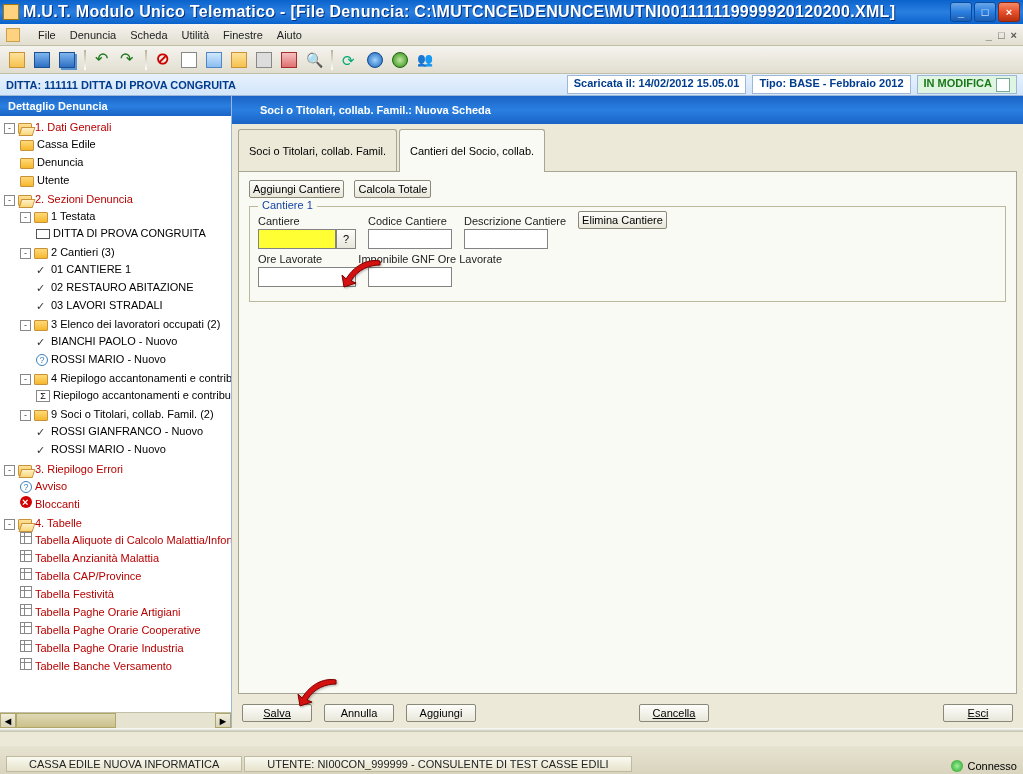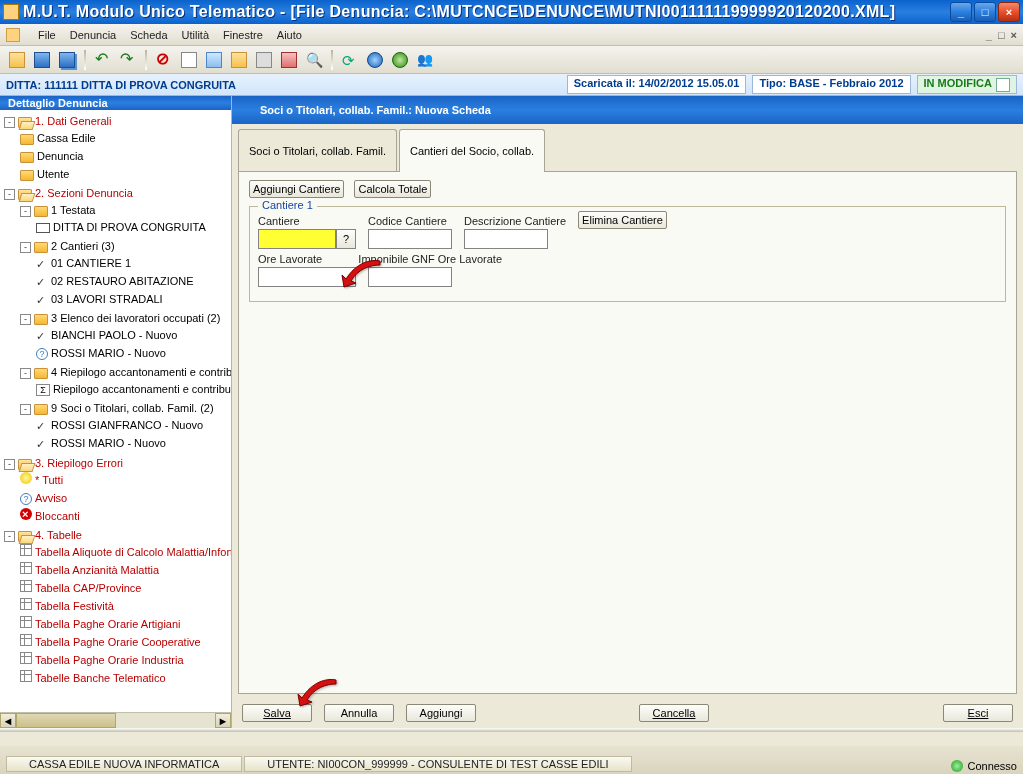--- a/index.html
+++ b/index.html
@@ -20,21 +20,21 @@
   .tsep { width:2px; height:20px; background:linear-gradient(#b8b49c,#fff); margin:0 3px;}
   .infobar { background:linear-gradient(#e7f1fd,#d2e5fa); height:22px; display:flex; align-items:center; padding:0 6px; border-bottom:1px solid #9db7d9; gap:6px;}
   .infobar .ditta { color:#003c8e; font-weight:bold; }
   .infobar .right { margin-left:auto; display:flex; gap:6px; }
   .pill { background:#fff; border:1px solid #9db7d9; padding:1px 6px; color:#003c8e; font-weight:bold; }
   .pill.mod { background:#dff5e2; color:#1a7a1a; }
   .check { width:14px; height:14px; border:1px solid #7a9; background:#fff; display:inline-block; vertical-align:middle; margin-left:4px;}
   .headerblue { background:linear-gradient(#1a64c6,#2a7fe0,#1a64c6); color:#fff; font-weight:bold; height:28px; display:flex; align-items:center; padding:0 8px;}
   .content { flex:1; display:flex; overflow:hidden; }
   .leftpanel { width:232px; background:#fff; border-right:1px solid #9db7d9; display:flex; flex-direction:column; overflow:hidden;}
-  .lphdr { background:linear-gradient(#1a64c6,#2a7fe0,#1a64c6); color:#fff; font-weight:bold; height:14px; display:flex; align-items:center; padding:0 8px; }
+  .lphdr { background:linear-gradient(#1a64c6,#2a7fe0,#1a64c6); color:#fff; font-weight:bold; height:20px; display:flex; align-items:center; padding:0 8px; }
   .tree { flex:1; overflow:auto; padding:2px; }
   .tree ul { list-style:none; padding-left:16px; }
   .tree > ul { padding-left:2px; }
   .tree li { white-space:nowrap; line-height:16px; padding:1px 0;}
   .tree .exp { display:inline-block; width:11px; height:11px; border:1px solid #888; background:#fff; text-align:center; line-height:9px; margin-right:3px; font-size:9px; color:#444;}
   .folder { display:inline-block; width:14px; height:11px; background:linear-gradient(#ffd978,#f5b82e); border:1px solid #c99138; border-radius:1px; margin-right:3px; vertical-align:middle;}
   .red { color:#b80000; }
   .chk { display:inline-block; width:12px; height:12px; margin-right:3px; vertical-align:middle; position:relative;}
   .chk::after{content:"✓"; color:#333; position:absolute; left:0; top:-2px; font-size:11px;}
   .help { display:inline-block; width:12px;height:12px;border:1px solid #3a7fbd;border-radius:6px;color:#3a7fbd;text-align:center;line-height:11px;font-size:9px;margin-right:3px;}
@@ -210,35 +210,34 @@
             <li><span class="exp">-</span><span class="folder"></span><span>9 Soci o Titolari, collab. Famil. (2)</span>
               <ul>
                 <li><span class="chk"></span><span>ROSSI GIANFRANCO - Nuovo</span></li>
                 <li><span class="chk"></span><span>ROSSI MARIO - Nuovo</span></li>
               </ul>
             </li>
           </ul>
         </li>
         <li><span class="exp">-</span><span class="openfolder"></span><span class="red">3. Riepilogo Errori</span>
           <ul>
-            <li><span class="bulb"></span><span class="red">* Tutti</span></li>
             <li><span class="help"></span><span class="red">Avviso</span></li>
             <li><span class="errc"></span><span class="red">Bloccanti</span></li>
           </ul>
         </li>
         <li><span class="exp">-</span><span class="openfolder"></span><span class="red">4. Tabelle</span>
           <ul>
             <li><span class="tbl"></span><span class="red">Tabella Aliquote di Calcolo Malattia/Infortunio</span></li>
             <li><span class="tbl"></span><span class="red">Tabella Anzianità Malattia</span></li>
             <li><span class="tbl"></span><span class="red">Tabella CAP/Province</span></li>
             <li><span class="tbl"></span><span class="red">Tabella Festività</span></li>
             <li><span class="tbl"></span><span class="red">Tabella Paghe Orarie Artigiani</span></li>
             <li><span class="tbl"></span><span class="red">Tabella Paghe Orarie Cooperative</span></li>
             <li><span class="tbl"></span><span class="red">Tabella Paghe Orarie Industria</span></li>
-            <li><span class="tbl"></span><span class="red">Tabelle Banche Telematico</span></li>
+            <li><span class="tbl"></span><span class="red">Tabelle Banche Versamento</span></li>
           </ul>
         </li>
       </ul>
     </div>
     <div class="hsb">
       <div class="arrow">◄</div>
       <div class="thumb"></div>
       <div style="flex:1"></div>
       <div class="arrow">►</div>
     </div>

